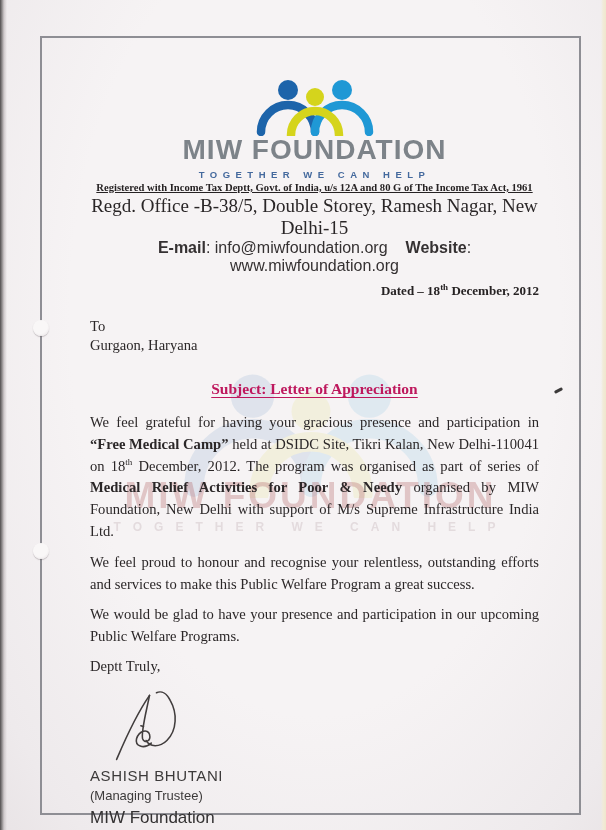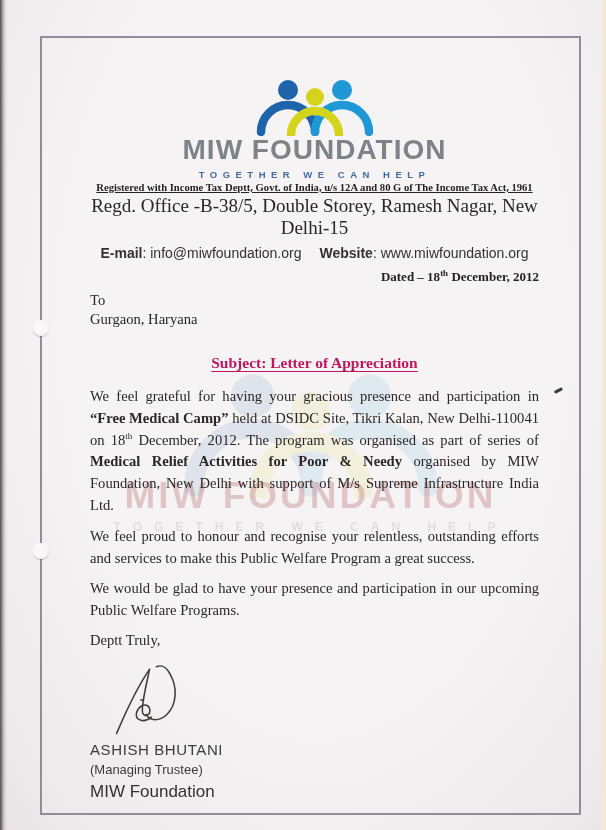--- a/index.html
+++ b/index.html
@@ -40,25 +40,25 @@
   .center{text-align:center;}
   .logo-mark{display:block;margin:0 auto;}
   .org-name{font-family:"Liberation Sans", sans-serif;font-weight:bold;font-size:28px;
     letter-spacing:1px;margin-top:-2px;}
   .tagline{font-family:"Liberation Sans", sans-serif;font-weight:bold;font-size:9.5px;
     letter-spacing:5.5px;margin-top:3px;}
   .trust-line{margin-top:13px;font-weight:bold;font-size:13.5px;color:#262223;}
   .reg-line{margin-top:2px;font-weight:bold;font-size:10.6px;color:#262223;
     text-decoration:underline;}
   .office-line{margin-top:2px;font-size:19px;color:#2a2627;}
-  .email-line{margin-top:6px;font-family:"Liberation Sans", sans-serif;font-size:14px;color:#353132;}
+  .email-line{margin-top:0;font-family:"Liberation Sans", sans-serif;font-size:16px;color:#353132;}
   .email-line b{font-weight:bold;}
   .email-gap{display:inline-block;width:18px;}
   .date-line{margin-top:8px;text-align:right;font-weight:bold;font-size:13px;color:#262223;}
-  .recipient{margin-top:6px;font-size:14.6px;line-height:19px;color:#2b2728;}
+  .recipient{margin-top:18px;font-size:14.6px;line-height:19px;color:#2b2728;}
   .subject{margin-top:25px;text-align:center;font-weight:bold;font-size:15.5px;color:#be185d;
     text-decoration:underline;text-underline-offset:3px;}
   .para{margin:14px 0 0 0;font-size:14.6px;line-height:21.8px;text-align:justify;color:#2b2728;}
   .para + .para{margin-top:9px;}
   .para b{font-weight:bold;}
   sup{font-size:9px;vertical-align:super;line-height:0;}
   .closing{margin-top:10px;font-size:14.6px;color:#2b2728;}
   .signature{margin:10px 0 0 14px;display:block;}
   .signatory{margin-top:2px;font-family:"Liberation Sans", sans-serif;color:#3c3a3a;}
   .sig-name{font-size:15px;letter-spacing:.6px;line-height:21px;}

